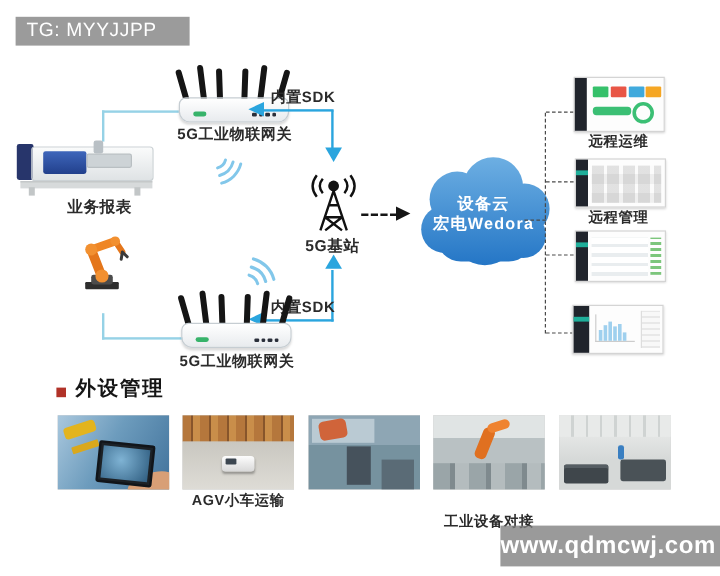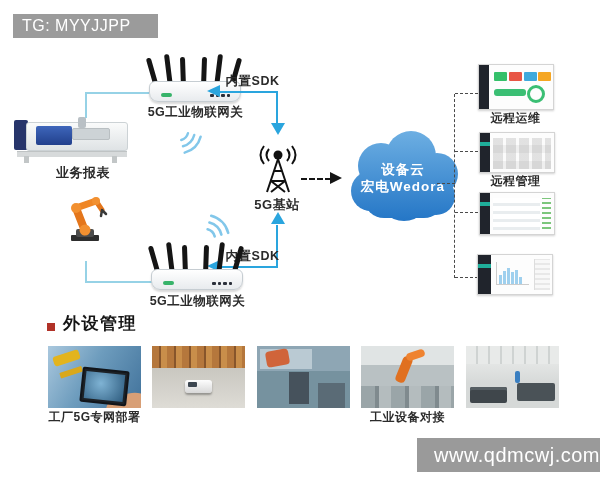--- a/index.html
+++ b/index.html
@@ -6,21 +6,21 @@
   #canvas{position:relative;width:600px;height:480px;background:#ffffff;overflow:hidden;
           font-family:"Liberation Sans","DejaVu Sans",sans-serif;}
   .abs{position:absolute;}
 
   
   .badge{position:absolute;left:13px;top:14px;width:136px;height:24px;background:#9b9b9b;
          color:#fff;font-size:16px;line-height:24px;padding-left:9px;letter-spacing:.5px;}
 
   
   .wm{position:absolute;left:417px;top:438px;width:183px;height:34px;background:rgba(125,125,125,.78);
-      color:#fff;font-size:20px;line-height:34px;text-align:right;letter-spacing:.5px;}
+      color:#fff;font-size:20px;line-height:34px;text-align:left;letter-spacing:.5px;font-weight:bold;}
 
   
   .lbl{position:absolute;color:#2b2b2b;font-weight:600;text-align:center;letter-spacing:.5px;}
 
   
   .router{position:absolute;width:95px;height:50px;}
   .ant{position:absolute;bottom:15px;width:4.5px;background:#151515;border-radius:3px 3px 1px 1px;transform-origin:bottom center;}
   .a1{left:7px;height:30px;transform:rotate(-16deg);}
   .a2{left:21px;height:33px;transform:rotate(-7deg);}
   .a3{left:34px;height:30px;transform:rotate(-2deg);}
@@ -307,45 +307,45 @@
   <div class="apphead">外设管理</div>
 
   <div class="thumb" style="left:48px;">
     <div class="t1bg"></div>
     <div class="t1robot"></div>
     <div class="t1hand"></div>
     <div class="t1tab">
         <div class="t1scr"></div>
       </div>
   </div>
-  <div class="lbl" style="left:42px;top:409px;width:105px;font-size:12px;">工厂5G专网部署</div>
 
   <div class="thumb" style="left:152px;">
     <div class="t2shelf"></div>
     <div class="t2floor"></div>
     <div class="t2agv">
         <div class="t2agvwin"></div>
       </div>
   </div>
+  <div class="lbl" style="left:146px;top:409px;width:105px;font-size:12px;">AGV小车运输</div>
 
   <div class="thumb" style="left:257px;">
     <div class="t3bg"></div>
     <div class="t3win"></div>
     <div class="t3robot"></div>
     <div class="t3m1"></div>
     <div class="t3m2"></div>
   </div>
 
   <div class="thumb" style="left:361px;">
     <div class="t4bg"></div>
     <div class="t4m"></div>
     <div class="t4arm1"></div>
     <div class="t4arm2"></div>
   </div>
-  <div class="lbl" style="left:355px;top:409px;width:105px;font-size:12px;">工业设备对接</div>
+  <div class="lbl" style="left:355px;top:426px;width:105px;font-size:12px;">工业设备对接</div>
 
   <div class="thumb" style="left:466px;">
     <div class="t5bg"></div>
     <div class="t5ceil"></div>
     <div class="t5m1"></div>
     <div class="t5m2"></div>
     <div class="t5person"></div>
   </div>
 
   <div class="wm">www.qdmcwj.com</div>

